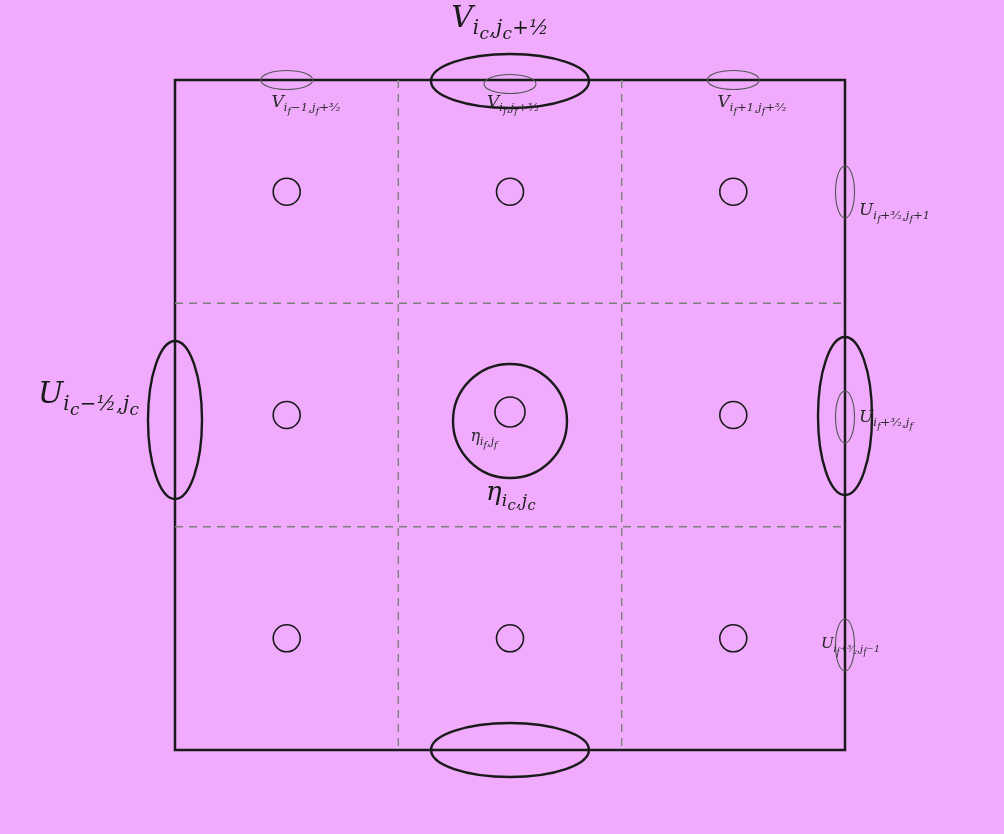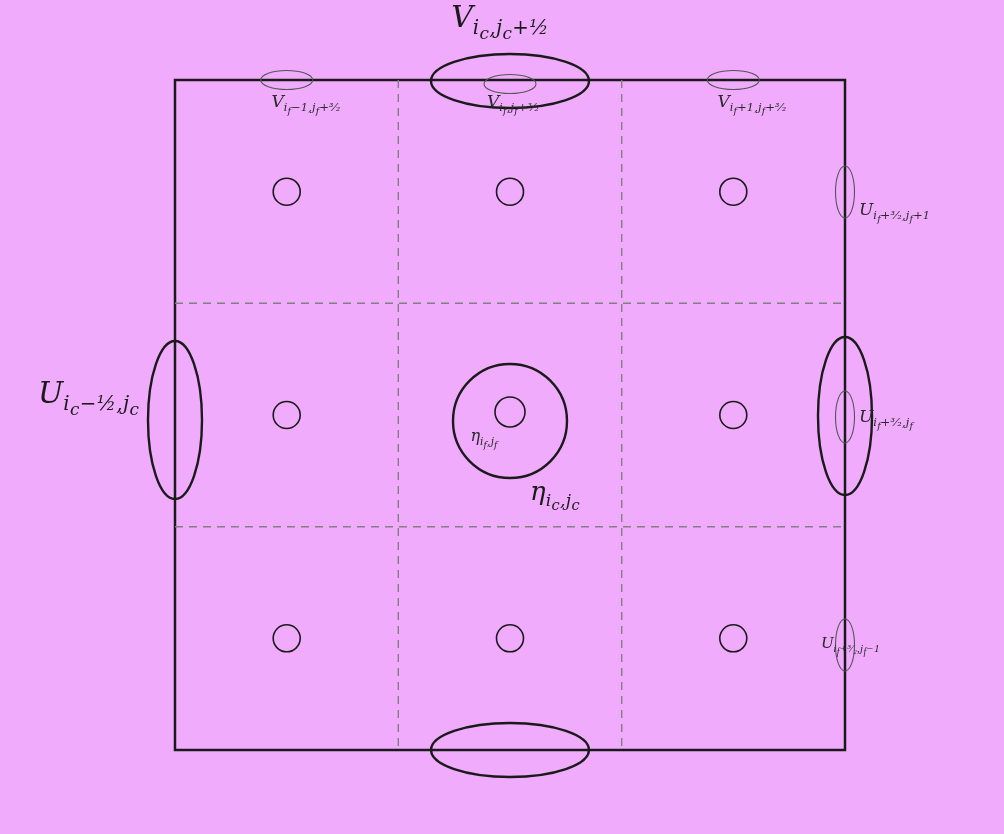--- a/index.html
+++ b/index.html
@@ -21,21 +21,21 @@
   }
   .lbl {
     position: absolute;
     font-family: "DejaVu Serif", serif;
     font-style: italic;
     color: #1a1a1a;
     white-space: nowrap;
     line-height: 1.1;
   }
   .lbl.big   { font-size: 30px; }
-  .lbl.mid   { font-size: 26px; margin-left: 44px; }
+  .lbl.mid   { font-size: 26px; }
   .lbl.small { font-size: 17px; color: #2a2a2a; }
   .lbl.tiny  { font-size: 16px; color: #2a2a2a; }
   .centered  { transform: translateX(-50%); }
   .lbl sub        { font-size: 0.66em; letter-spacing: 0.02em; }
   .lbl sub sub    { font-size: 0.85em; }
 </style>
 </head>
 <body>
 
 <div class="canvas">

